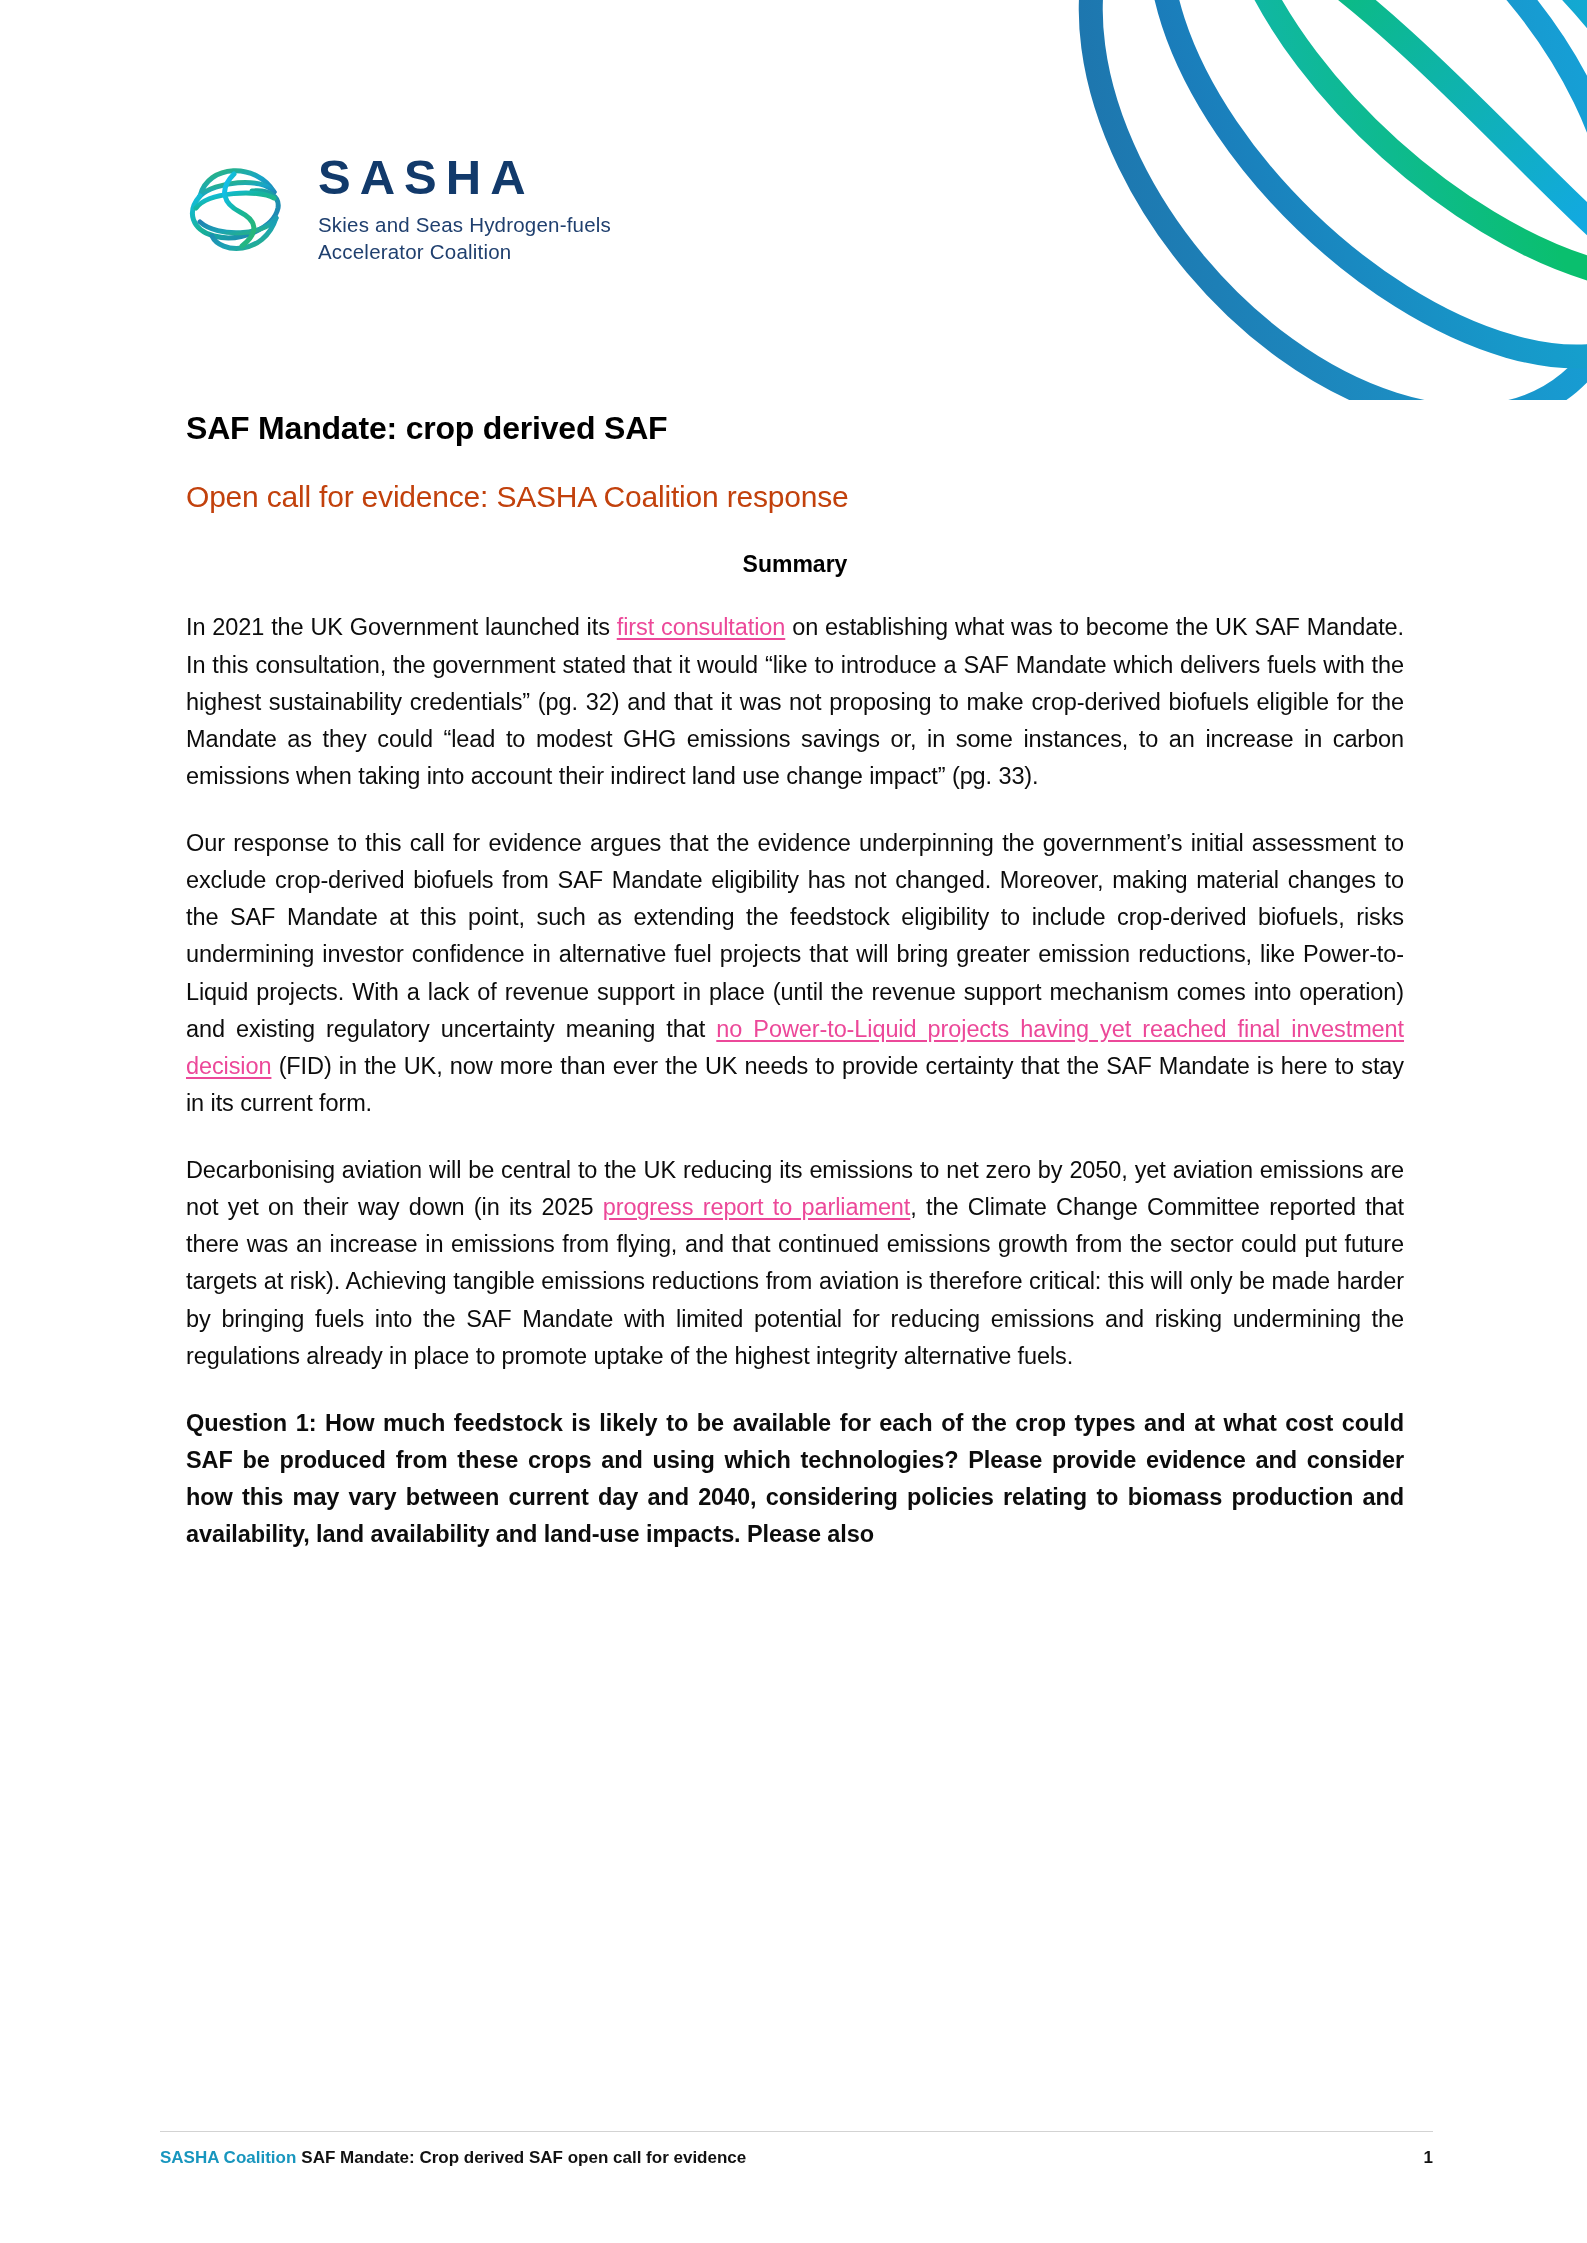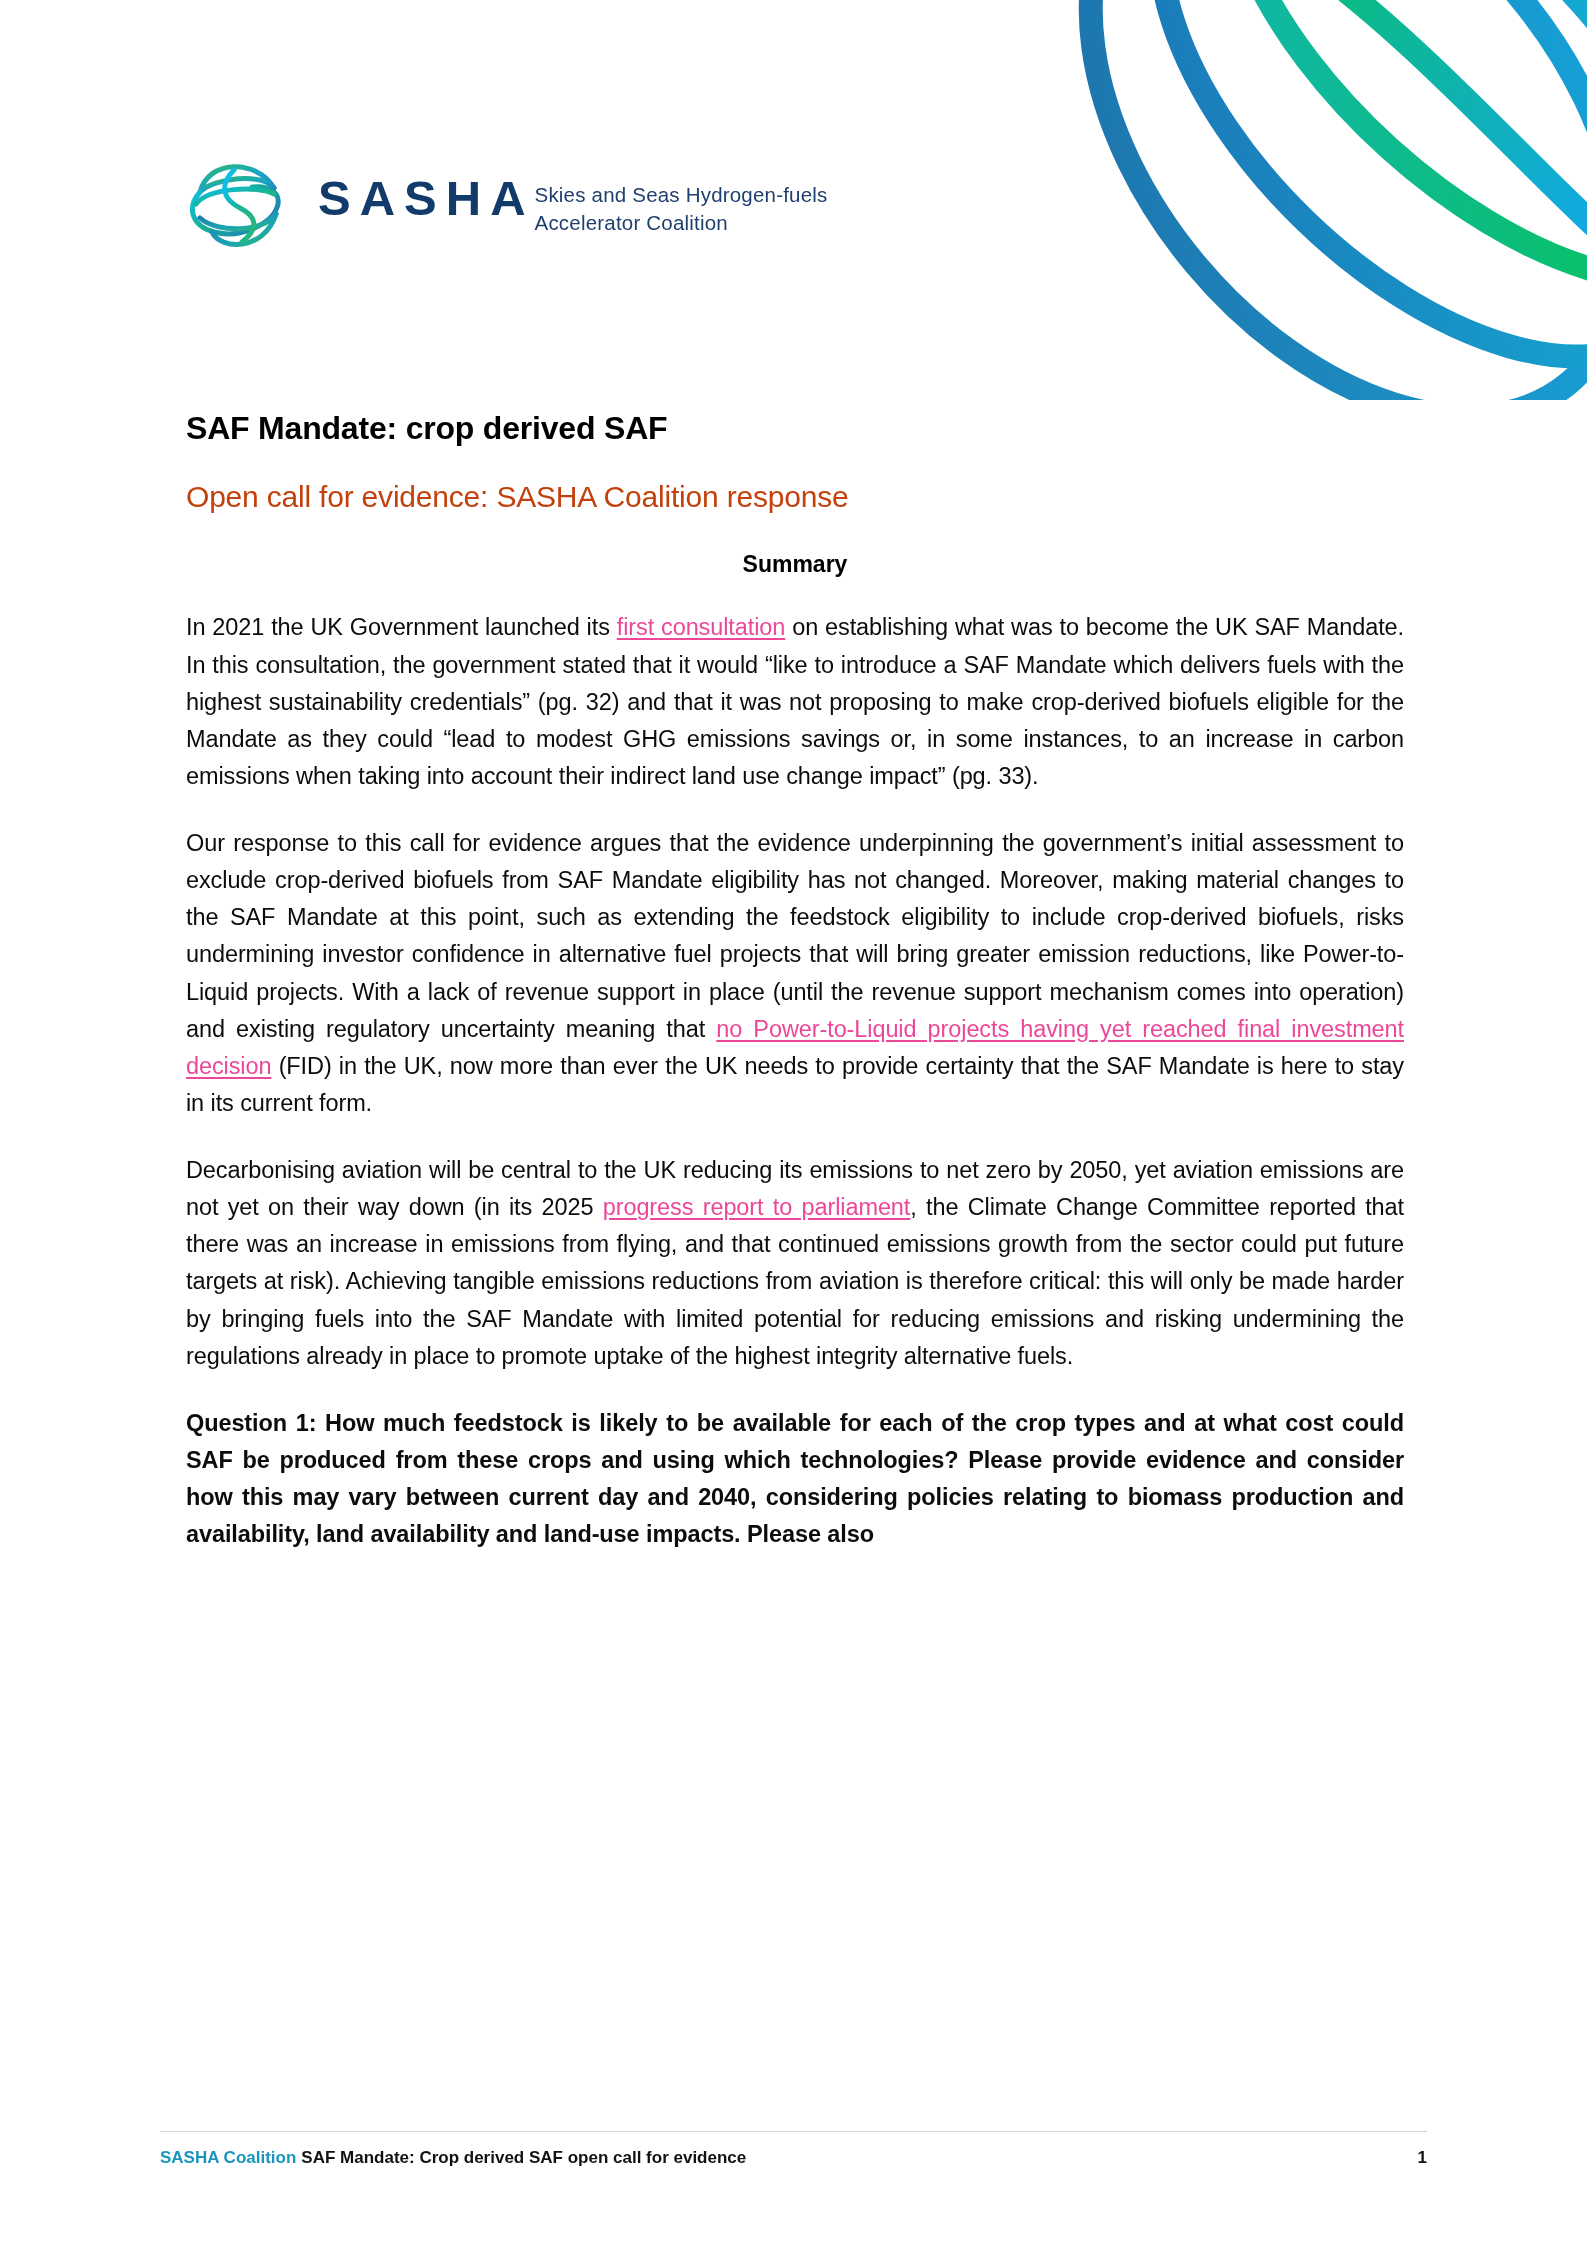--- a/index.html
+++ b/index.html
@@ -35,21 +35,21 @@
   
   .logo-block {
     position: absolute;
     left: 178px;
     top: 152px;
     display: flex;
     align-items: center;
     gap: 22px;
   }
   .logo-mark { width: 118px; height: 105px; flex: 0 0 auto; }
-  .logo-text { display: flex; flex-direction: row; justify-content: center; }
+  .logo-text { display: flex; flex-direction: column; justify-content: center; }
   .logo-wordmark {
     font-family: "Liberation Sans", sans-serif;
     font-size: 49px;
     font-weight: bold;
     letter-spacing: 9px;
     color: #123A6B;
     line-height: 1.05;
   }
   .logo-tagline {
     font-family: Liberation Sans, sans-serif;
@@ -114,21 +114,21 @@
   a.doclink {
     color: #ec4899;
     text-decoration: underline;
     text-underline-offset: 3px;
   }
 
   
   .footer {
     position: absolute;
     left: 160px;
-    right: 160px;
+    right: 154px;
     bottom: 75px;
   }
   .footer-rule {
     border: 0;
     border-top: 1px solid #d3d3d3;
     margin: 0 0 16px 0;
   }
   .footer-row {
     display: flex;
     align-items: baseline;

